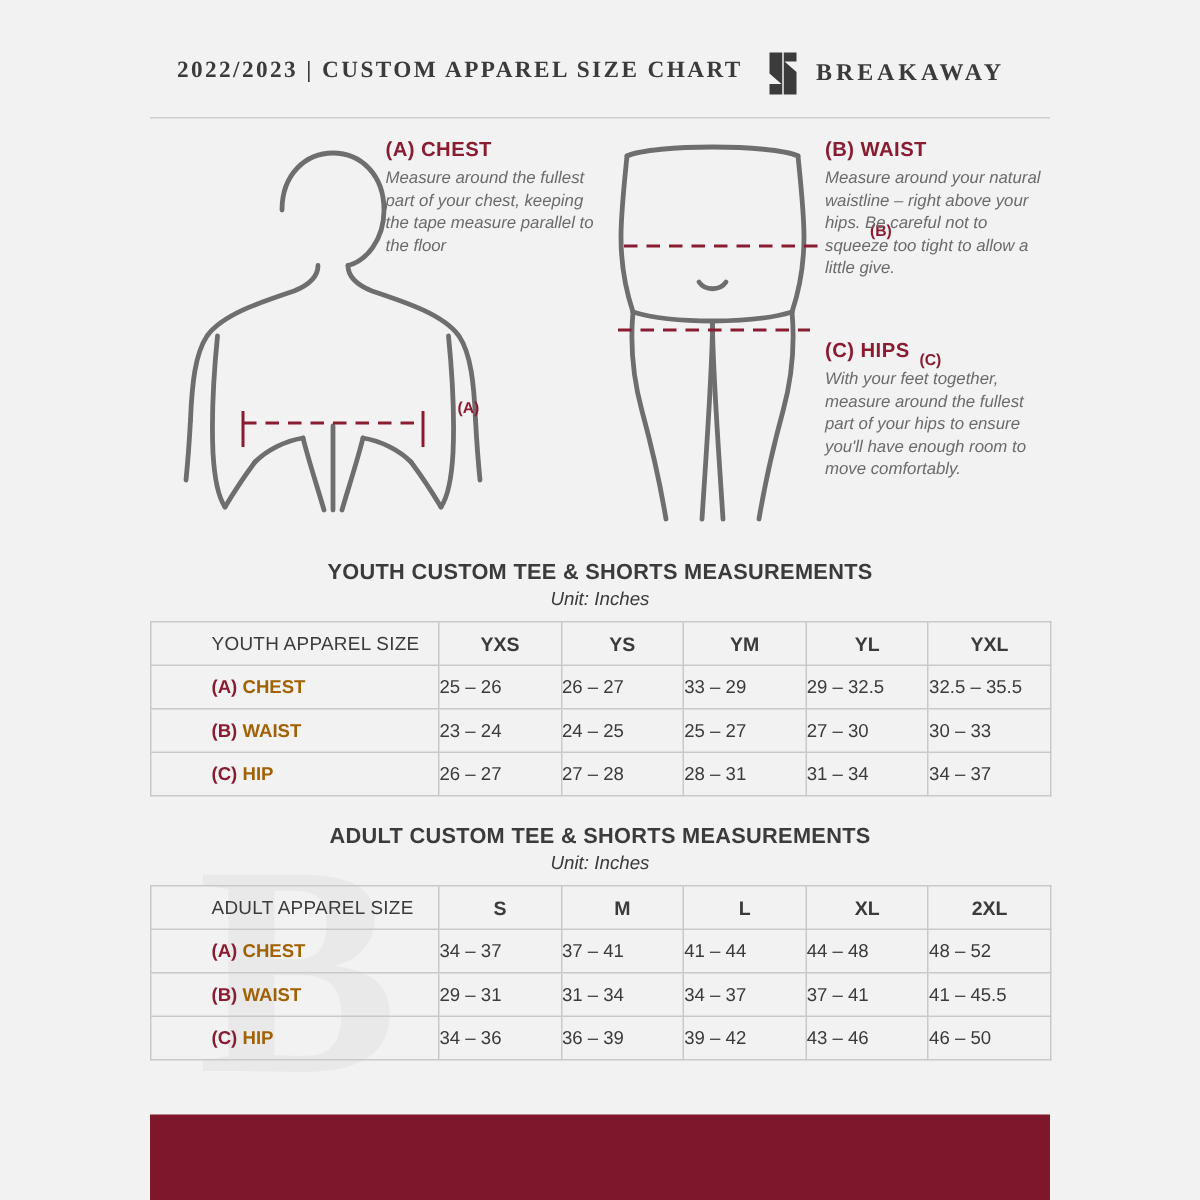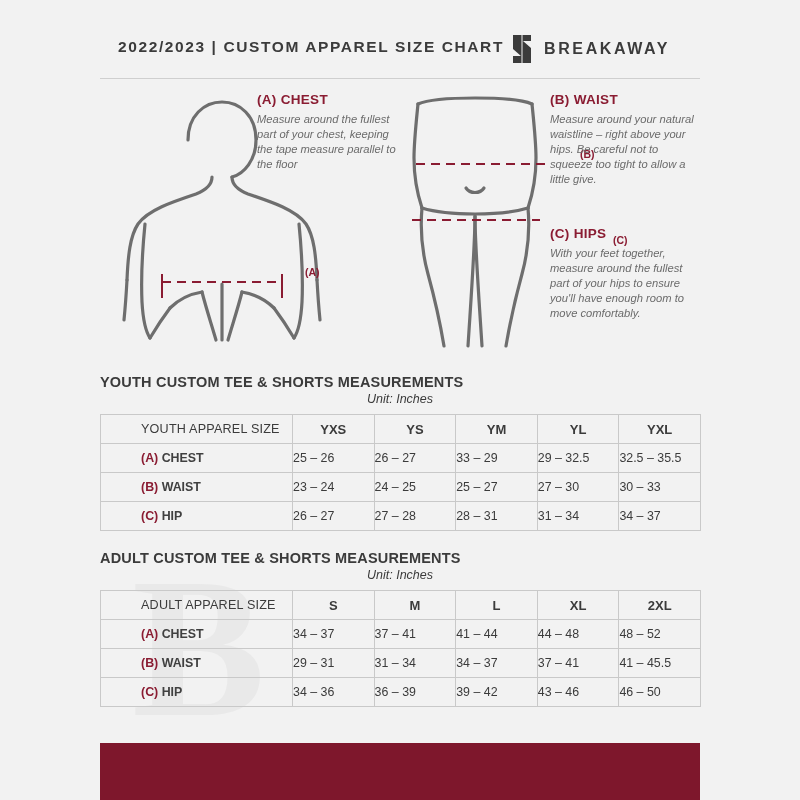--- a/index.html
+++ b/index.html
@@ -38,20 +38,21 @@
     user-select: none;
     z-index: 0;
   }
   
   .header {
     position: absolute;
     left: 0; top: 18px;
     width: 780px;
     height: 50px;
     z-index: 3;
+    font-family: Liberation Serif, serif;
   }
   .header-title {
     position: absolute;
     left: 118px;
     top: 12px;
     font-size: 15.5px;
     letter-spacing: 1.6px;
     font-weight: bold;
     color: #3b3b3b;
     white-space: nowrap;
@@ -124,20 +125,21 @@
   
   .section {
     position: absolute;
     left: 100px;
     width: 600px;
     z-index: 2;
   }
   .sec1 { top: 366px; }
   .sec2 { top: 542px; }
   .sec-title {
+    text-align: center;
     font-weight: bold;
     font-size: 14.5px;
     color: #3b3b3b;
     letter-spacing: .2px;
   }
   .sec-unit {
     text-align: center;
     font-style: italic;
     font-size: 12.5px;
     color: #3b3b3b;
@@ -168,21 +170,21 @@
   thead th.row-head {
     font-weight: normal;
     font-size: 12.6px;
     letter-spacing: .2px;
   }
   td.row-head .tag {
     color: #8a1c32;
     font-weight: bold;
   }
   td.row-head .nm {
-    color: #404040;
+    color: #a16207;
     font-weight: bold;
   }
   col.c0 { width: 192px; }
   col.cx { width: 81.6px; }
 
   
   .footer-bar {
     position: absolute;
     left: 100px;
     top: 735px;

